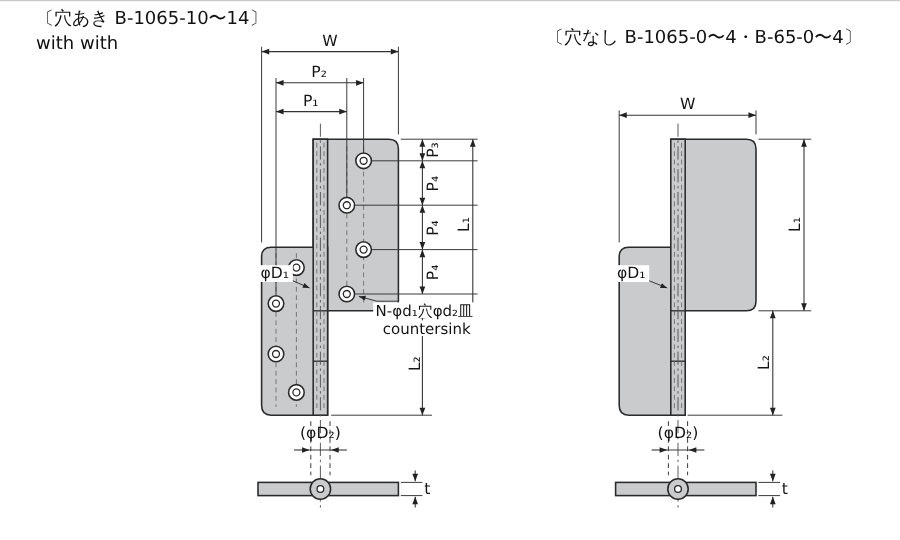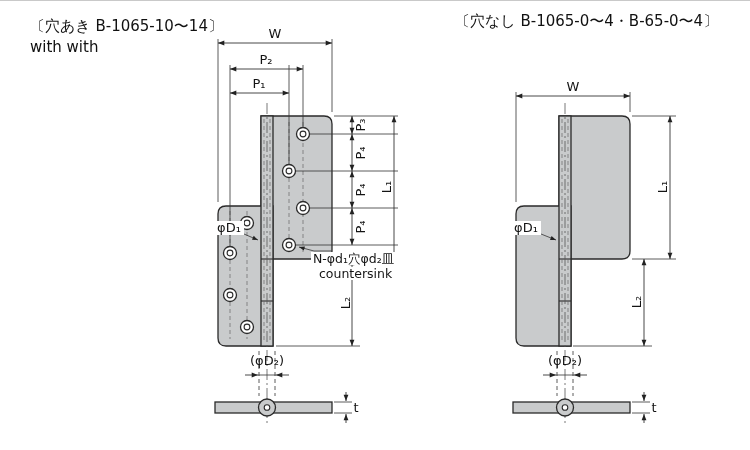--- a/index.html
+++ b/index.html
@@ -19,25 +19,25 @@
   .dimln{stroke:#333;stroke-width:0.9;fill:none;}
   .hole-outer{fill:#fff;stroke:#2a2a2a;stroke-width:1.3;}
   .hole-inner{fill:#fff;stroke:#2a2a2a;stroke-width:1.1;}
   .mask{fill:#fff;stroke:none;}
 </style>
 </head>
 <body>
 
 <div id="stage">
 
-  <div class="hdr" style="left:30px;top:15px">
+  <div class="hdr" style="left:30px;top:4px">
     <div>〔穴あき B-1065-10〜14〕</div>
     <div>with with</div>
   </div>
-  <div class="hdr" style="left:455px;top:10px">
+  <div class="hdr" style="left:455px;top:20px">
     <div>〔穴なし B-1065-0〜4・B-65-0〜4〕</div>
   </div>
 
   <svg width="750" height="450" viewBox="0 0 750 450">
     <defs>
       <marker id="ar" viewBox="0 0 10 10" refX="10" refY="5" markerWidth="10" markerHeight="7" orient="auto-start-reverse">
           <path d="M0,1.2 L10,5 L0,8.8 Z" fill="#222"></path>
         </marker>
     </defs>
 

